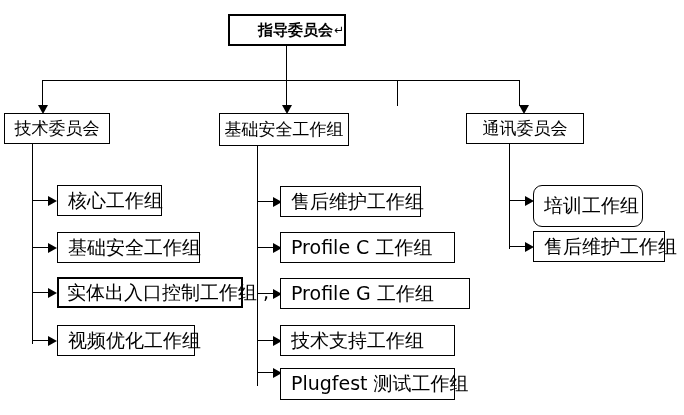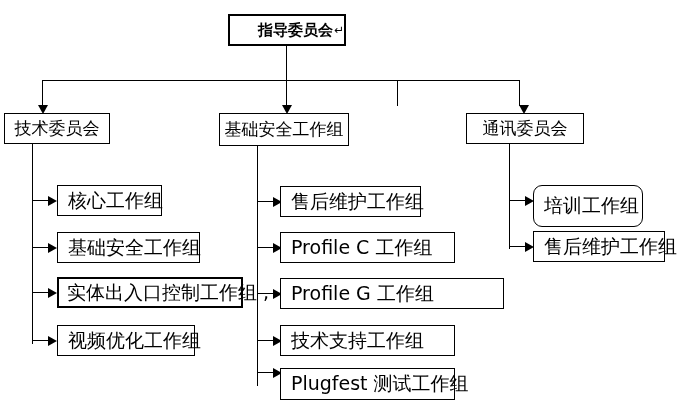--- a/index.html
+++ b/index.html
@@ -160,21 +160,21 @@
   <div class="arrow-right" style="left:273px; top:368px;"></div>
 
   <div class="node node-leaf" style="left:280px; top:186px; width:141px; height:31px;">
     <span>售后维护工作组</span>
   </div>
 
   <div class="node node-leaf" style="left:280px; top:232px; width:175px; height:31px;">
     <span>Profile C 工作组</span>
   </div>
 
-  <div class="node node-leaf" style="left:280px; top:278px; width:224px; height:31px;">
+  <div class="node node-leaf" style="left:280px; top:278px; width:190px; height:31px;">
     <span>Profile G 工作组</span>
   </div>
 
   <div class="node node-leaf" style="left:280px; top:325px; width:175px; height:31px;">
     <span>技术支持工作组</span>
   </div>
 
   <div class="node node-leaf" style="left:280px; top:368px; width:175px; height:32px;">
     <span>Plugfest 测试工作组</span>
   </div>

